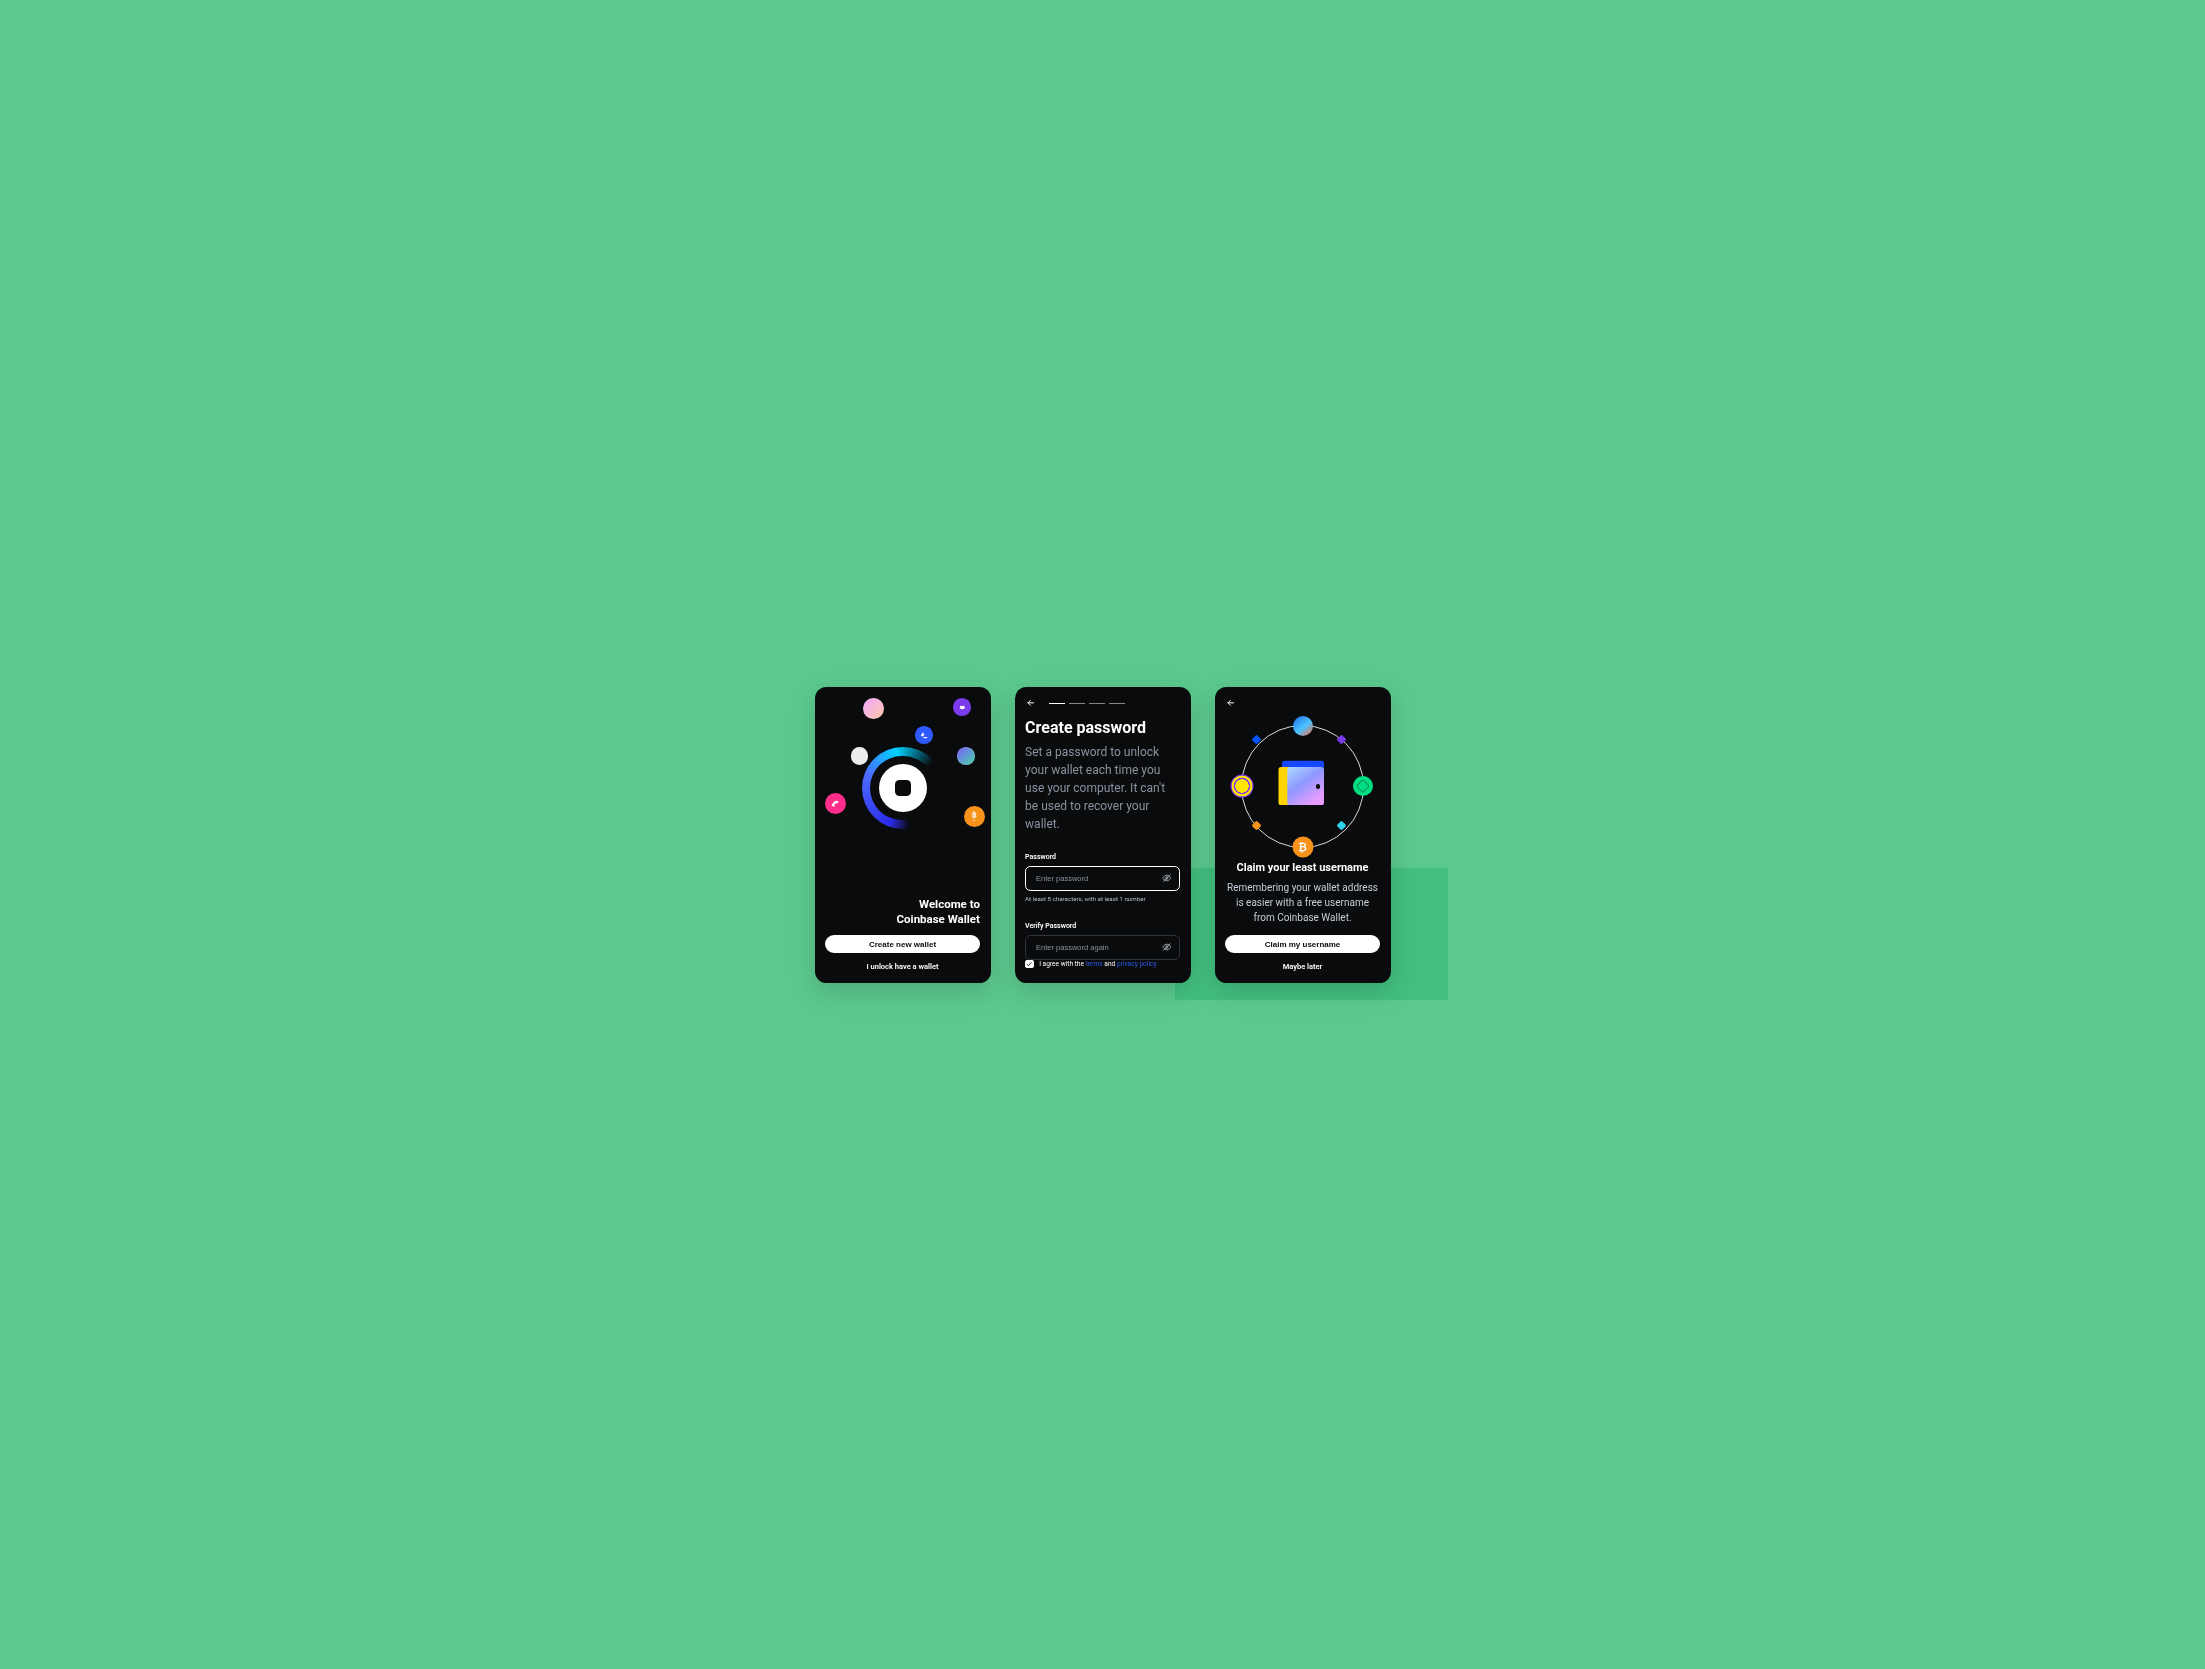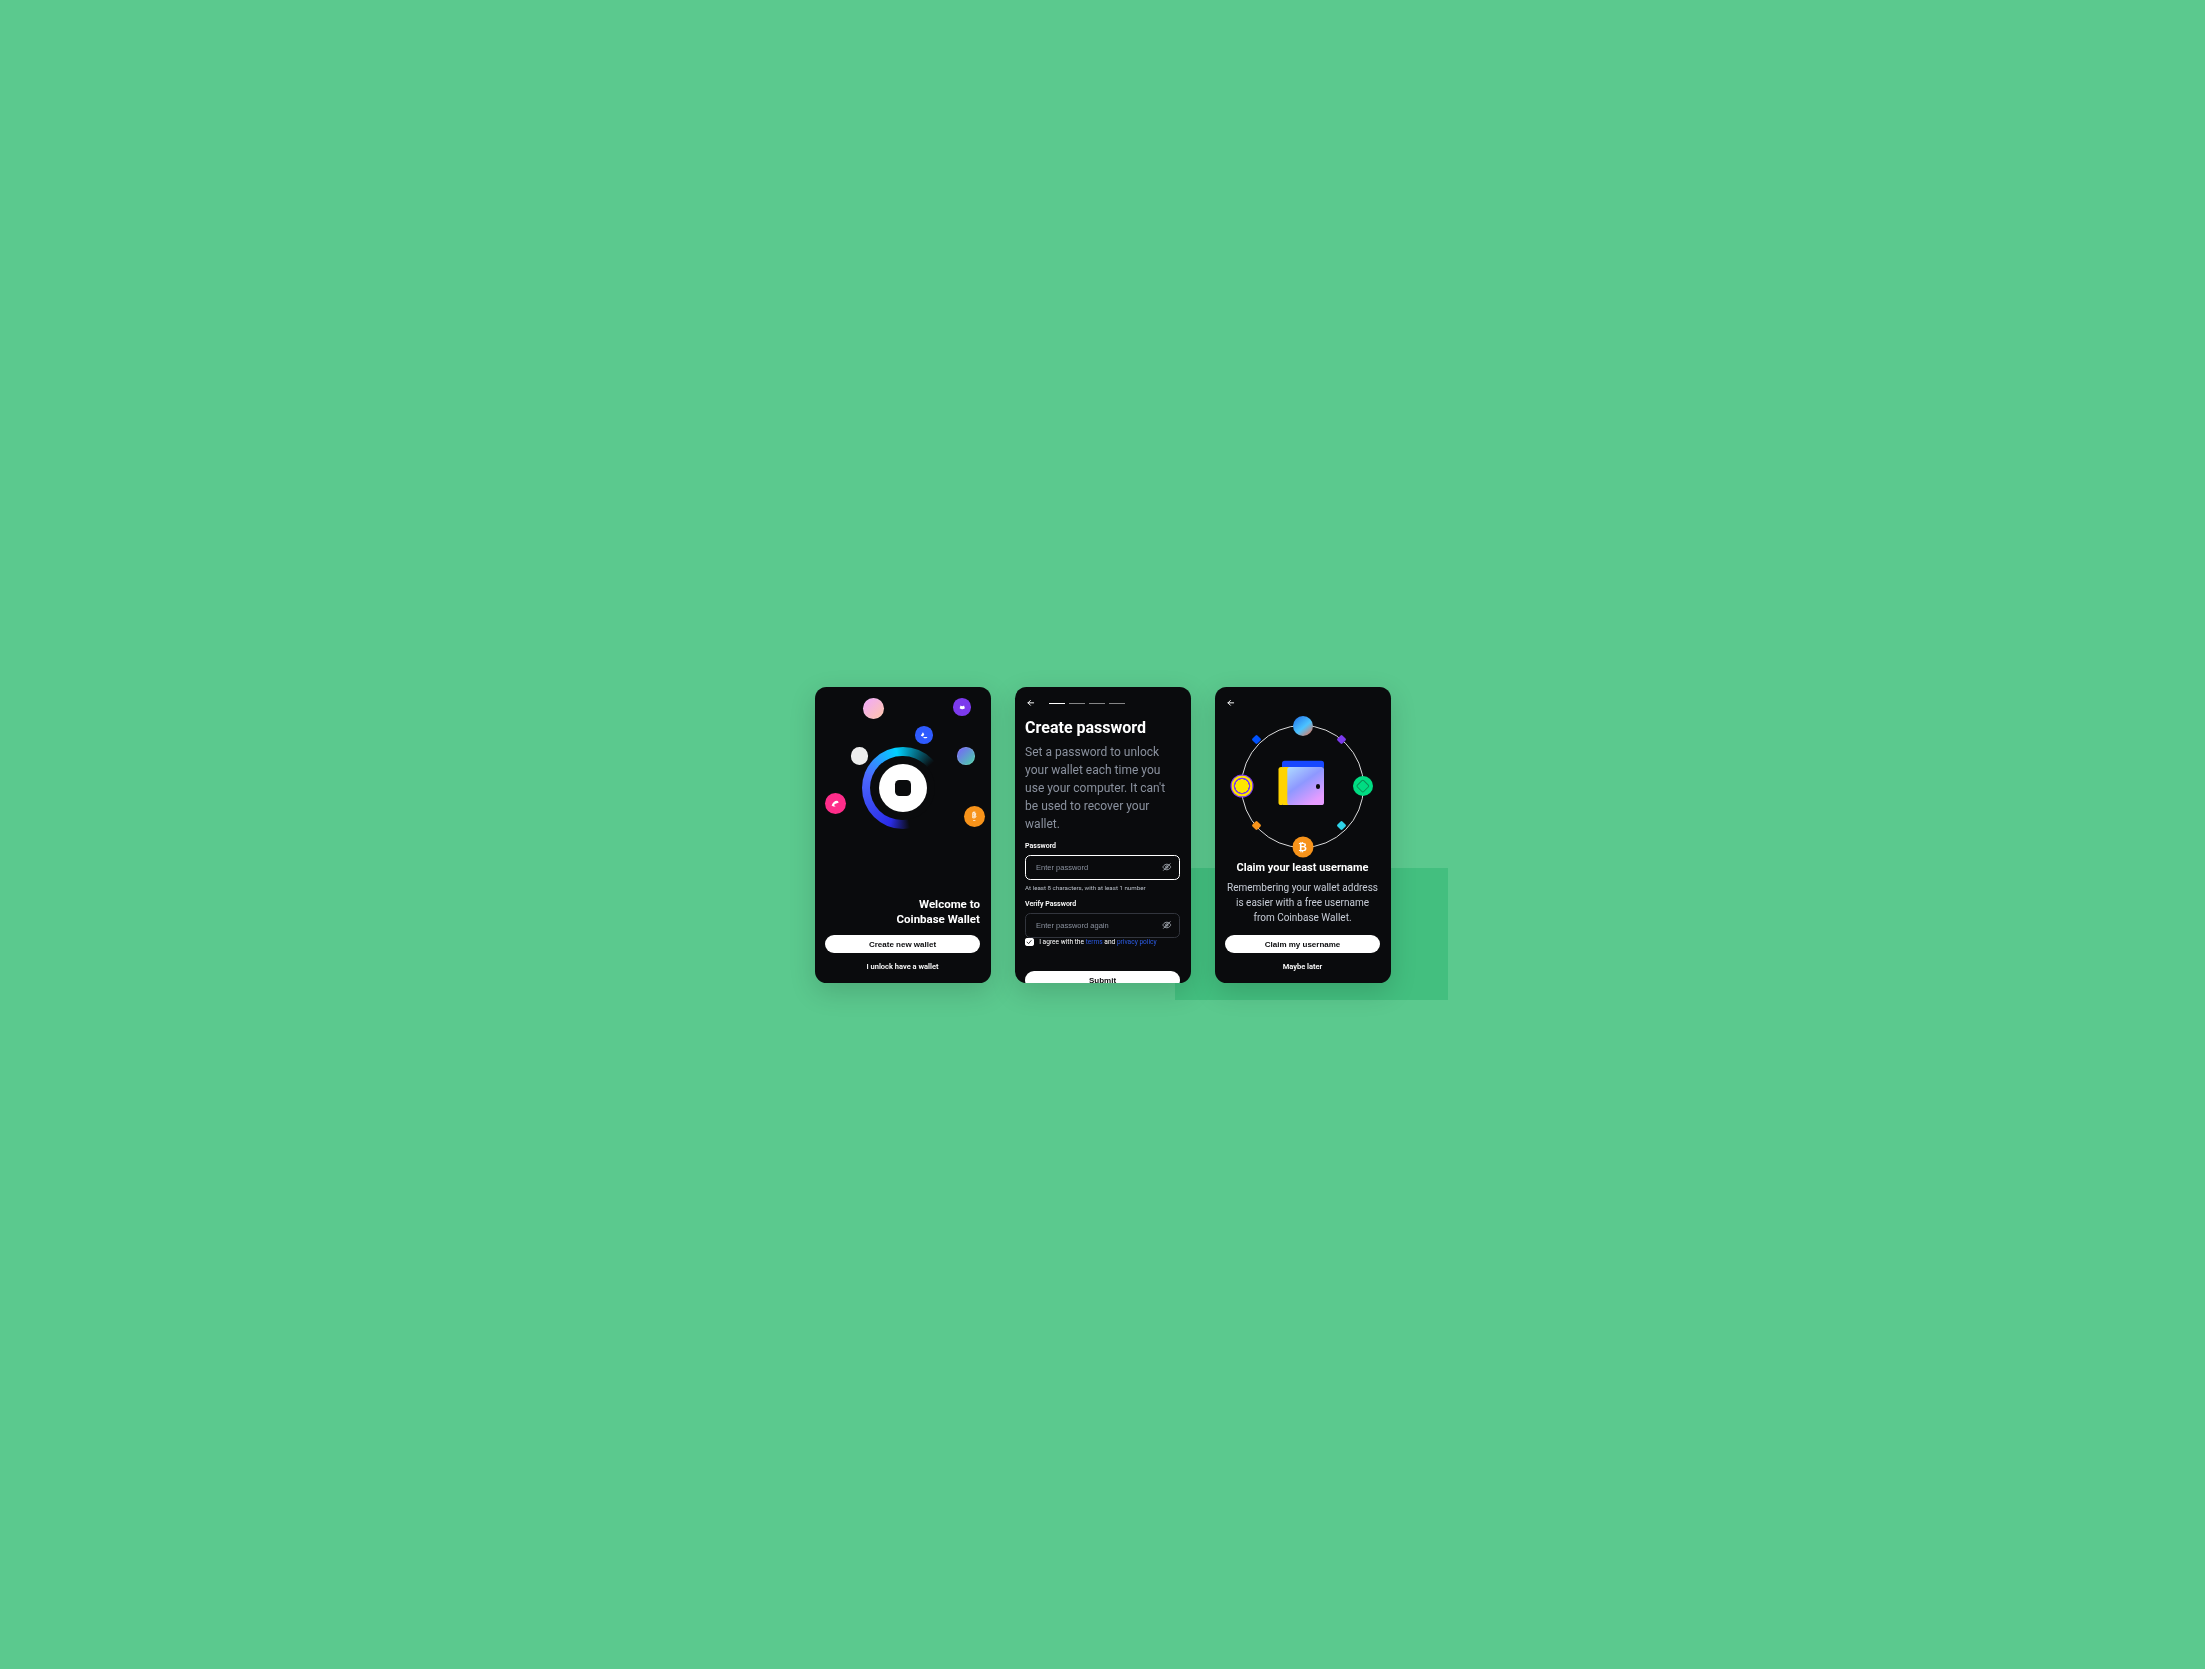--- a/index.html
+++ b/index.html
@@ -118,21 +118,21 @@
     margin-bottom:9.7px;
   }
 
   
   .s2-top{display:flex;align-items:center;gap:13.2px;height:10.6px;margin-bottom:8px;}
   .steps{display:flex; gap:4px;}
   .step{width:16px; height:0.9px; background:#FFFFFF; opacity:.5;}
   .step.active{opacity:1;}
   .s2 h1{margin:1.8px 0 5.3px; font-size:16px; font-weight:700;}
   .s2 .desc{color:var(--muted); font-size:12px; line-height:1.5; margin:0 0 9.7px;}
-  .field-label{font-size:7px; font-weight:600; margin-bottom:4.4px;}
+  .field-label{font-size:7px; font-weight:600; margin-bottom:4.4px;margin-top:11px;}
   .input{
     position:relative;
     border:0.4px solid var(--input-border);
     border-radius:5.3px;
     height:25px;
     display:flex; align-items:center;
     padding:0 23px 0 8px;
   }
   .input.focus{border:0.9px solid var(--focus-border);}
   .input input{

